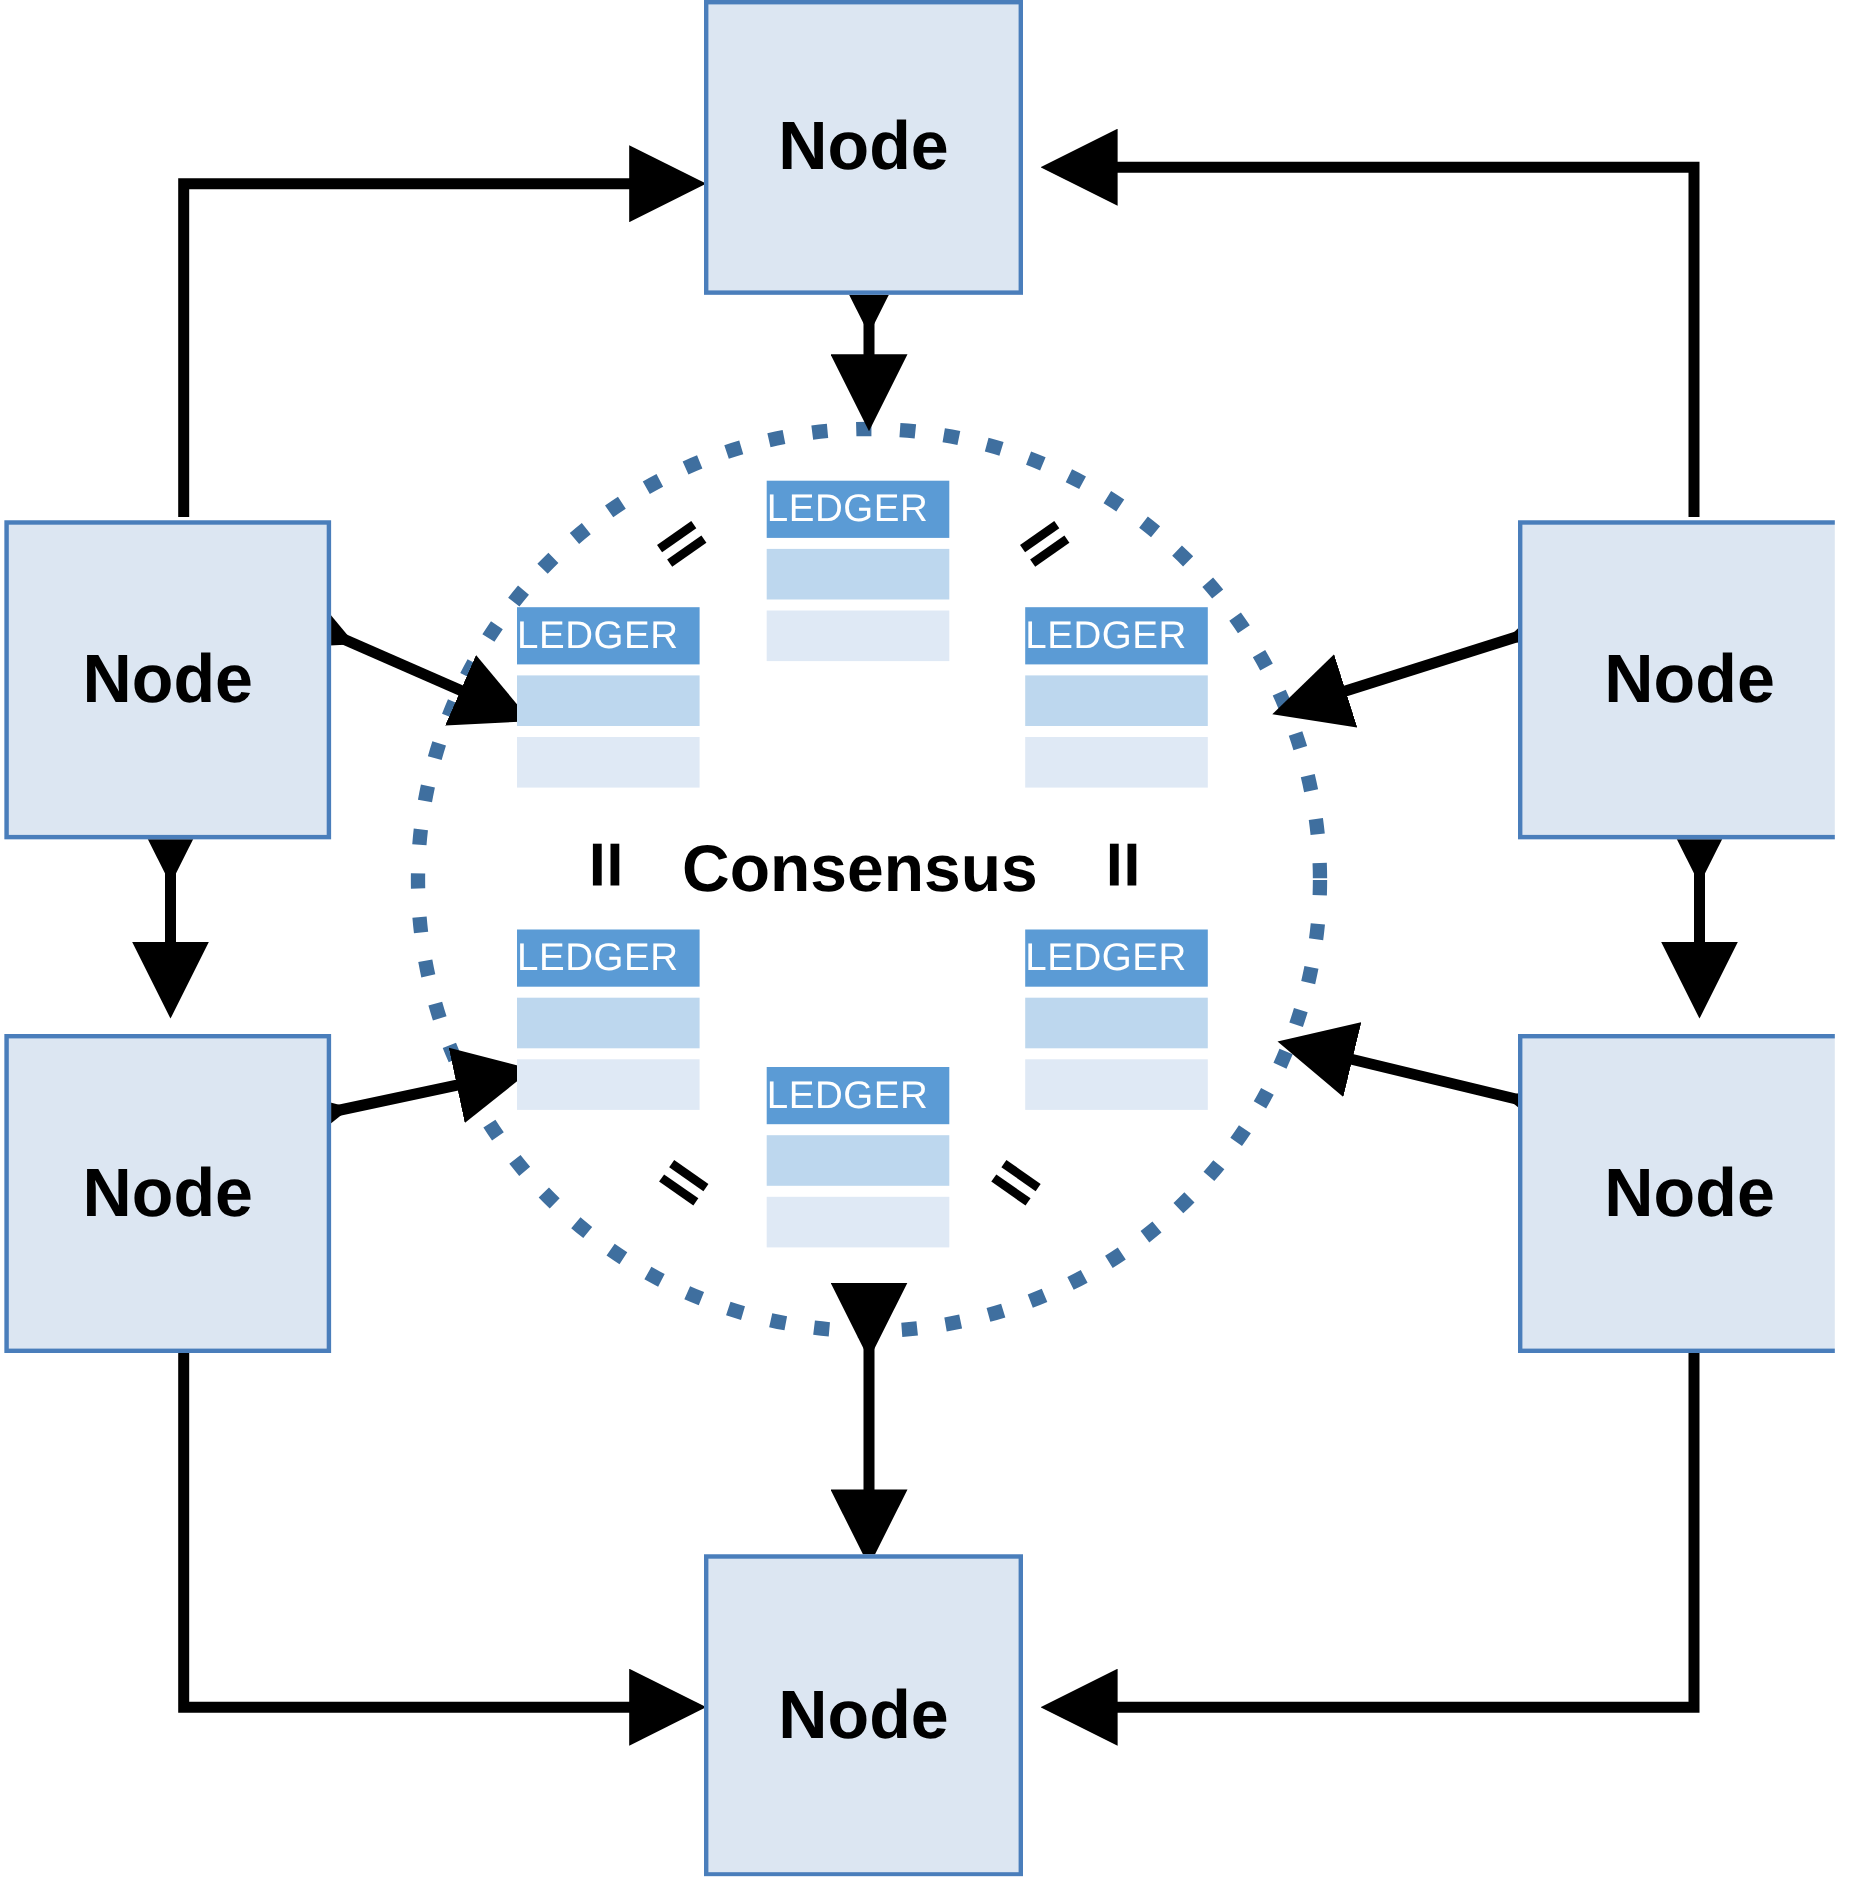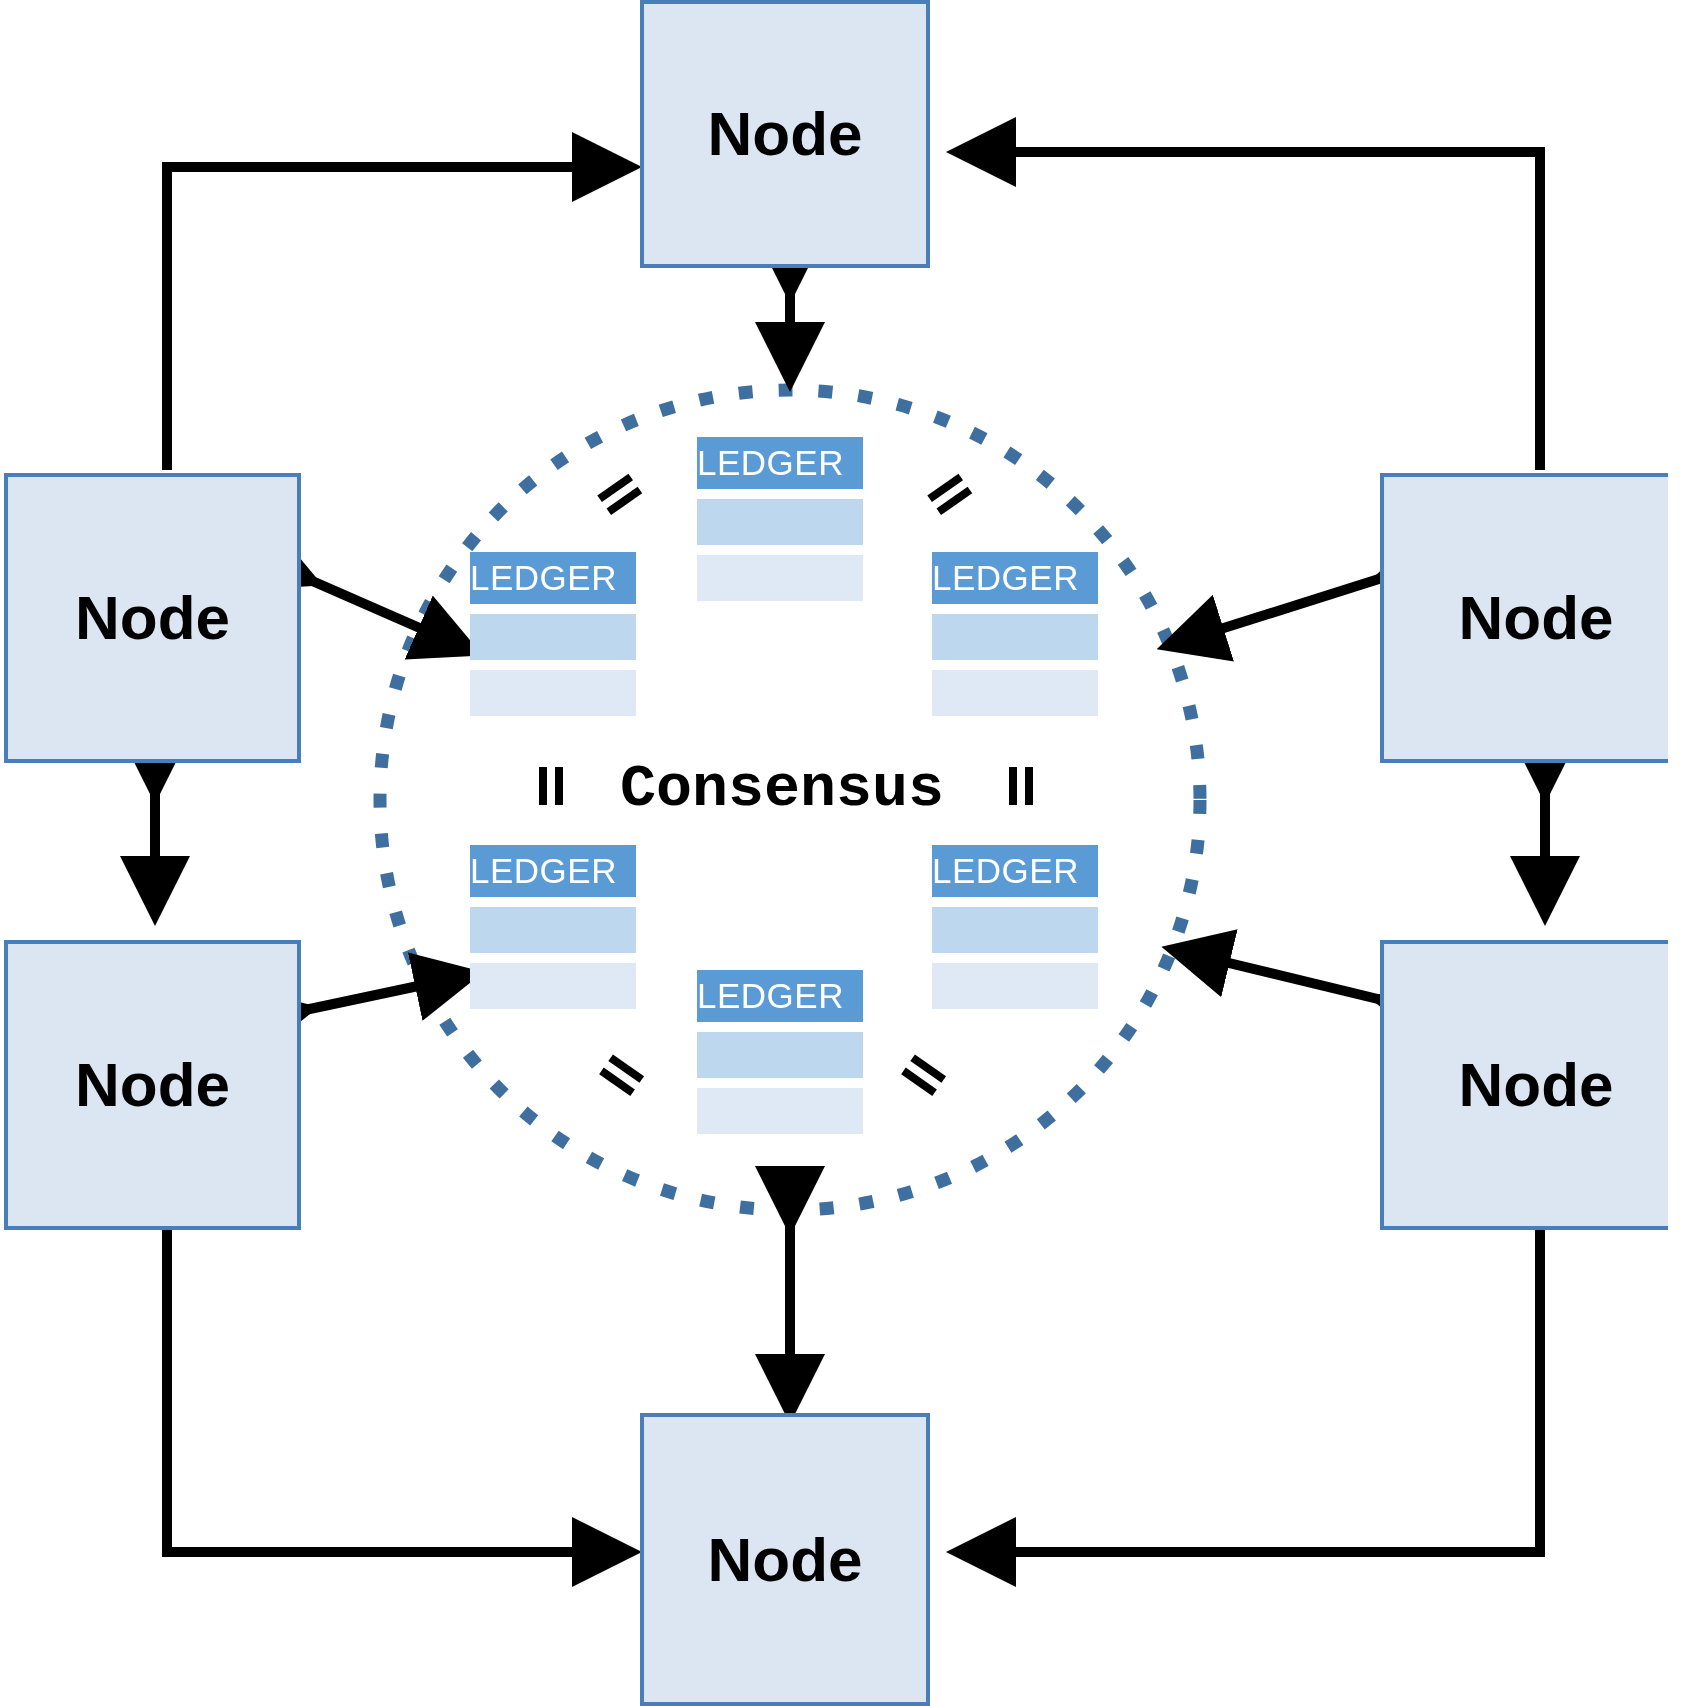--- a/index.html
+++ b/index.html
@@ -203,15 +203,15 @@
   </div>
   <div class="eq-mark" style="left:603px; top:1055px; transform:rotate(35deg);">
     <i class="a"></i>
       <i class="b"></i>
   </div>
   <div class="eq-mark" style="left:905px; top:1055px; transform:rotate(35deg);">
     <i class="a"></i>
       <i class="b"></i>
   </div>
 
-  <div class="consensus-label" style="left:620px; top:755px;font-family:Liberation Mono, monospace;">Consensus</div>
+  <div class="consensus-label" style="left:620px; top:755px;">Consensus</div>
 
 </div>
 
 </body></html>

